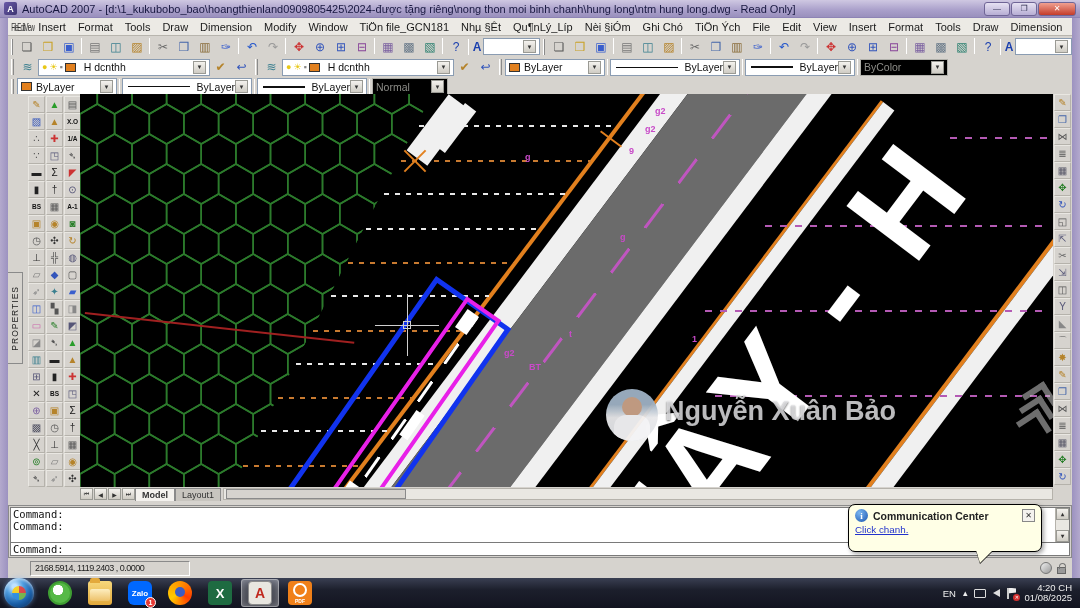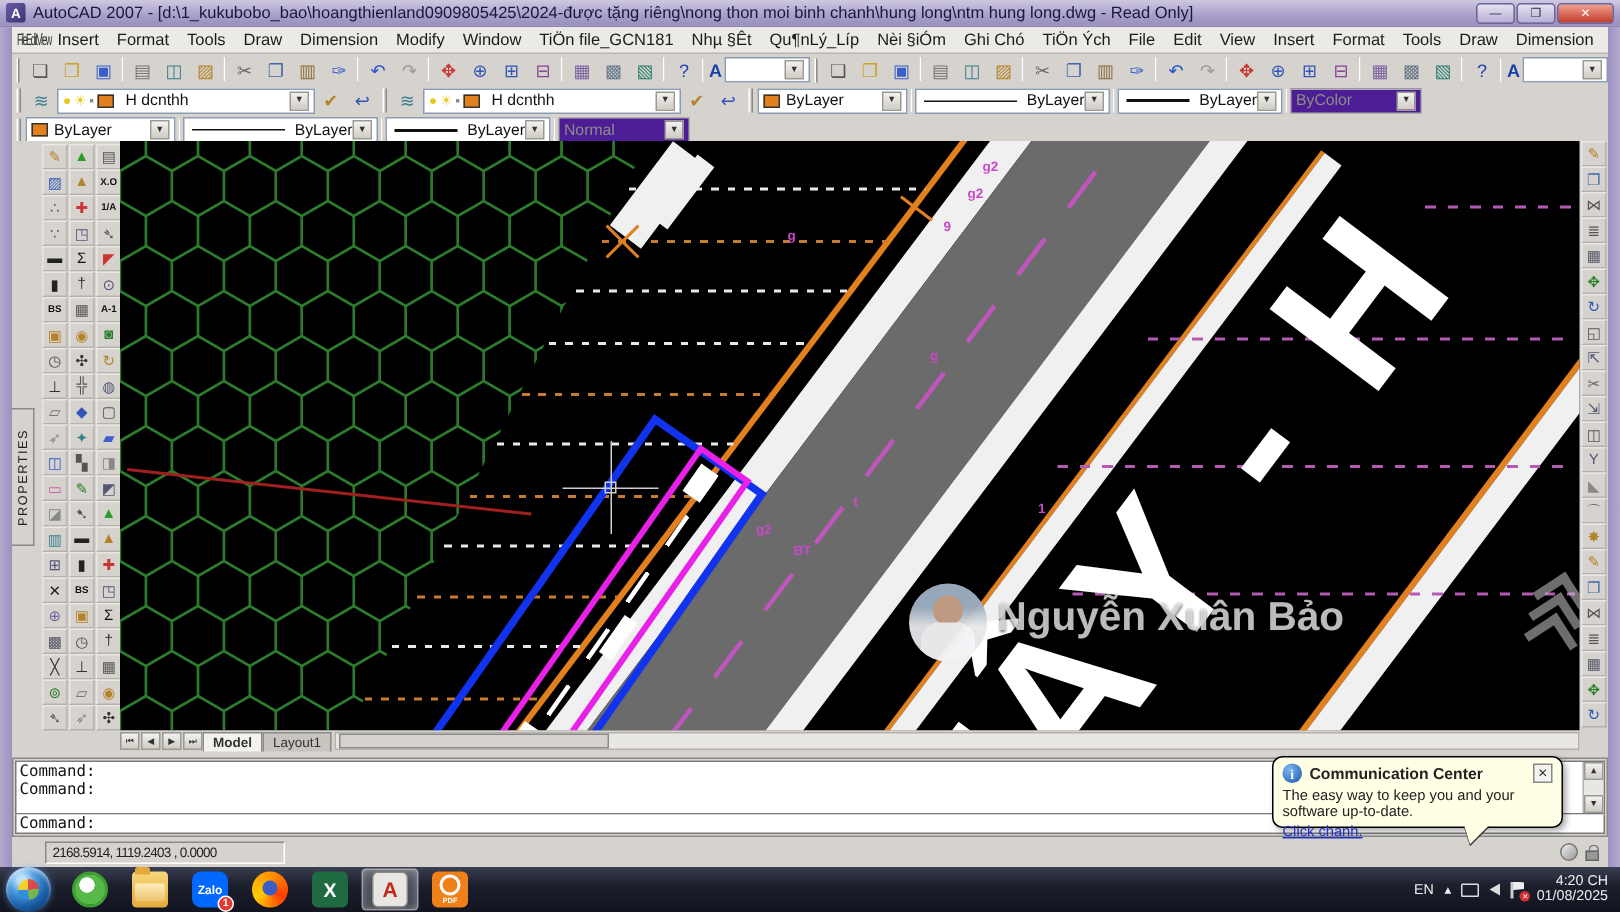--- a/index.html
+++ b/index.html
@@ -18,21 +18,21 @@
   .menubar{position:absolute;left:8px;top:18px;width:1064px;height:18px;background:#eceae5;border-bottom:1px solid #b8b5ae;display:flex;align-items:center;font-size:11px;color:#1a1a1a;overflow:hidden;}
   .mi{padding:1px 6px;white-space:nowrap;}
   .mi.squish{transform:scaleX(.55);transform-origin:left center;letter-spacing:-1.5px;margin-right:-18px;opacity:.9;}
   
   .tbrow{position:absolute;left:8px;width:1064px;background:#d6d3ce;display:flex;align-items:center;}
   .grip{width:3px;height:16px;border-left:1px solid #fff;border-right:1px solid #8a8a8a;margin:0 3px;}
   .tbtn{width:21px;height:18px;display:flex;align-items:center;justify-content:center;font-size:12px;border:1px solid transparent;}
   .sep{width:1px;height:16px;background:#9a9a94;border-right:1px solid #fff;margin:0 2px;}
   .combo{background:#fff;border:1px solid #8a9cb2;height:17px;font-size:10.5px;display:flex;align-items:center;padding:0 3px;color:#111;position:relative;}
   .combo .arr{margin-left:auto;width:13px;height:13px;background:linear-gradient(#f4f2ee,#cfccc4);border:1px solid #9a9a94;font-size:6px;color:#333;display:flex;align-items:center;justify-content:center;}
-  .combo.dis{background:#4c1d95;color:#8d8d88;border-color:#b0b0aa;}
+  .combo.dis{background:#000000;color:#8d8d88;border-color:#b0b0aa;}
   .sw{width:11px;height:9px;border:1px solid #333;margin-right:4px;flex:none;}
   .ltglyph{flex:1;border-top:1px solid #111;margin:0 6px 0 2px;height:0;}
   .lt2{border-top:2px solid #111;}
   .laymini{display:flex;align-items:center;gap:2px;margin-right:4px;font-size:9px;}
   
   .leftpanel{position:absolute;left:8px;top:94px;width:72px;height:407px;background:#d6d3ce;}
   .proptab{position:absolute;left:0px;top:178px;width:15px;height:92px;border:1px solid #8a8a8a;border-left:none;background:#d6d3ce;display:flex;align-items:center;justify-content:center;}
   .proptab span{writing-mode:vertical-rl;transform:rotate(180deg);font-size:8.5px;letter-spacing:1px;color:#222;}
   .icolcols{position:absolute;left:20px;top:2px;display:flex;gap:1px;}
   .icol{width:17px;display:flex;flex-direction:column;}
@@ -316,21 +316,21 @@
         <span>ByLayer</span>
         <span class="arr">▼</span>
     </div>
     <div class="sep"></div>
     <div class="combo" style="width:110px;">
       <span class="ltglyph lt2"></span>
         <span>ByLayer</span>
         <span class="arr">▼</span>
     </div>
     <div class="sep"></div>
-    <div class="combo dis" style="width:88px;text-align:center;">
+    <div class="combo dis" style="width:76px;text-align:center;">
       <span>Normal</span>
         <span class="arr">▼</span>
     </div>
   </div>
 
   <div class="leftpanel">
     <div class="proptab">
         <span>PROPERTIES</span>
       </div>
     <div class="icolcols" id="leftcols">
@@ -738,21 +738,20 @@
     <div class="cmdline">Command:</div>
   </div>
 
   <div class="balloon">
     <div class="tail"></div>
     <div class="bt-row">
       <div class="infoico">i</div>
       <div class="bt-title">Communication Center</div>
       <div class="bclose">✕</div>
     </div>
-    <div class="bbody">The easy way to keep you and your software up-to-date.</div>
     <a class="blink">Click chanh.</a>
   </div>
 
   <div class="statusbar">
     <div class="coords">2168.5914, 1119.2403 , 0.0000</div>
     <div class="strayicons">
       <div class="satico"></div>
       <div class="lockico"></div>
     </div>
   </div>

